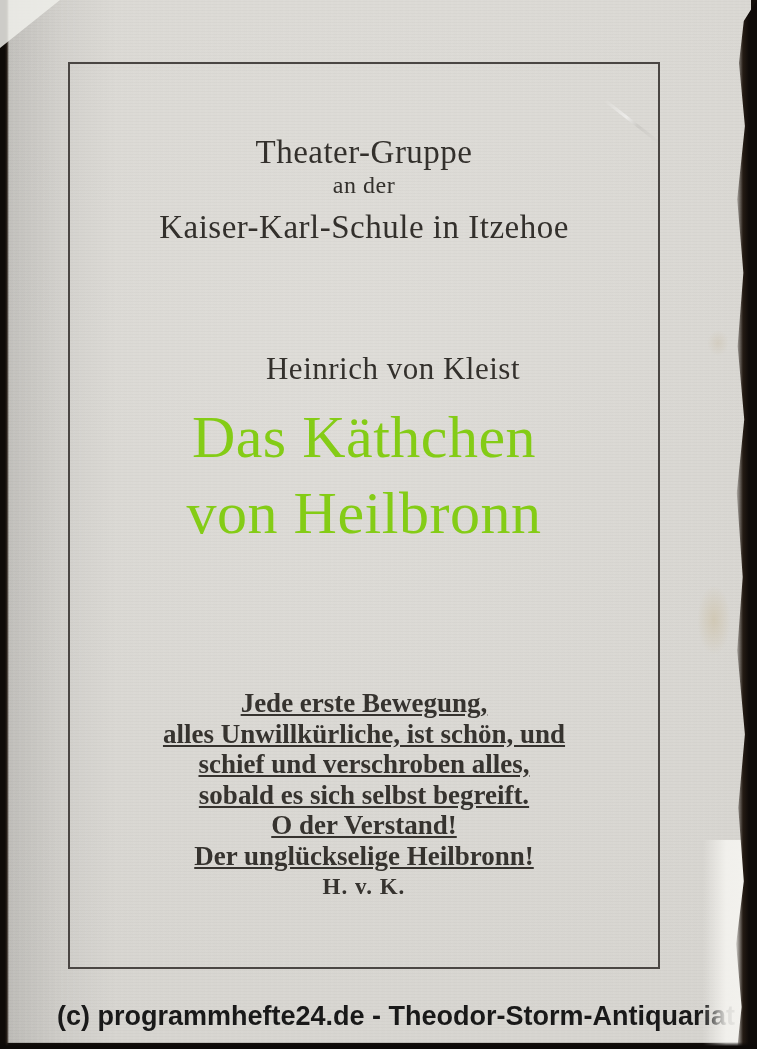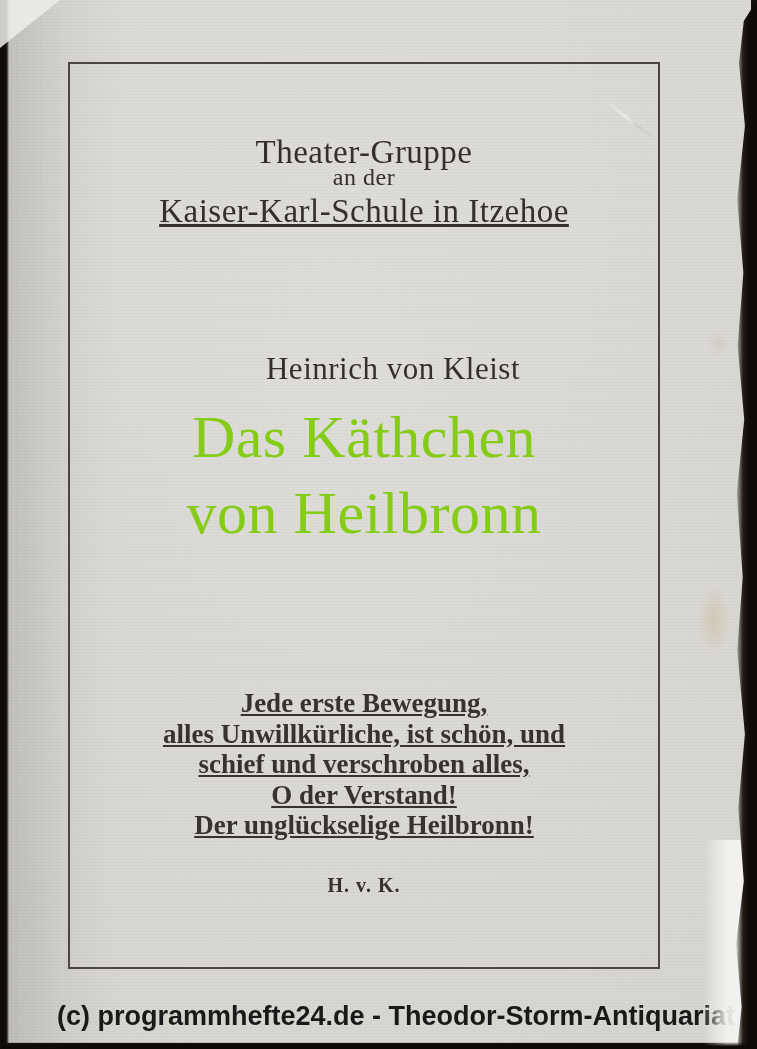--- a/index.html
+++ b/index.html
@@ -91,25 +91,25 @@
     left: 68px; width: 592px;
     text-align: center;
     color: #33302c;
     white-space: nowrap;
   }
   .t-header-big   { font-size: 33px; letter-spacing: 0.5px; }
   .t-header-small { font-size: 24px; letter-spacing: 0.5px; }
   .t-author       { font-size: 31px; letter-spacing: 0.5px; padding-left: 29px; }
   .t-title        { font-size: 60px; letter-spacing: 0.5px; color: #84cc16; }
   .t-quote        { font-size: 27px; font-weight: 700; line-height: 30.5px; color: #36332f; text-decoration: underline; }
-  .t-attrib       { font-size: 20px; font-weight: 700; letter-spacing: 1px; color: #36332f; }
+  .t-attrib       { font-size: 23px; font-weight: 700; letter-spacing: 1px; color: #36332f; }
 
   .pos-header1 { top: 134px; }
-  .pos-header2 { top: 164px; }
-  .pos-header3 { top: 193px; text-decoration: underline; }
+  .pos-header2 { top: 172px; }
+  .pos-header3 { top: 209px; }
   .pos-author  { top: 351px; }
   .pos-title1  { top: 403px; }
   .pos-title2  { top: 479px; }
   .pos-quote   { top: 688px; }
   .pos-attrib  { top: 874px; }
 
   
   .watermark {
     position: absolute;
     left: 0; right: 22px; top: 1001px;
@@ -145,20 +145,21 @@
   <div class="tline t-author pos-author">Heinrich von Kleist</div>
 
   <div class="tline t-title pos-title1">Das Käthchen</div>
 
   <div class="tline t-title pos-title2">von Heilbronn</div>
 
   <div class="tline t-quote pos-quote">
     <div>Jede erste Bewegung,</div>
     <div>alles Unwillkürliche, ist schön, und</div>
     <div>schief und verschroben alles,</div>
+    <div>sobald es sich selbst begreift.</div>
     <div>O der Verstand!</div>
     <div>Der unglückselige Heilbronn!</div>
   </div>
 
   <div class="tline t-attrib pos-attrib">H. v. K.</div>
 
   <div class="watermark">(c) programmhefte24.de - Theodor-Storm-Antiquariat</div>
 
   <div class="deckle"></div>
   <div class="edge-left"></div>

